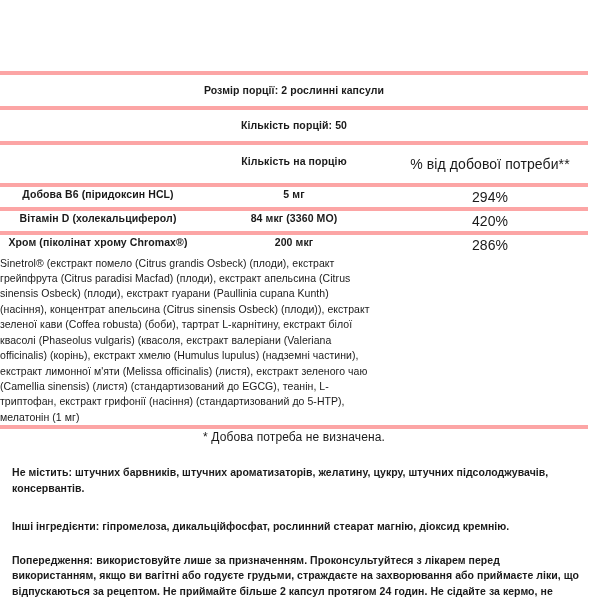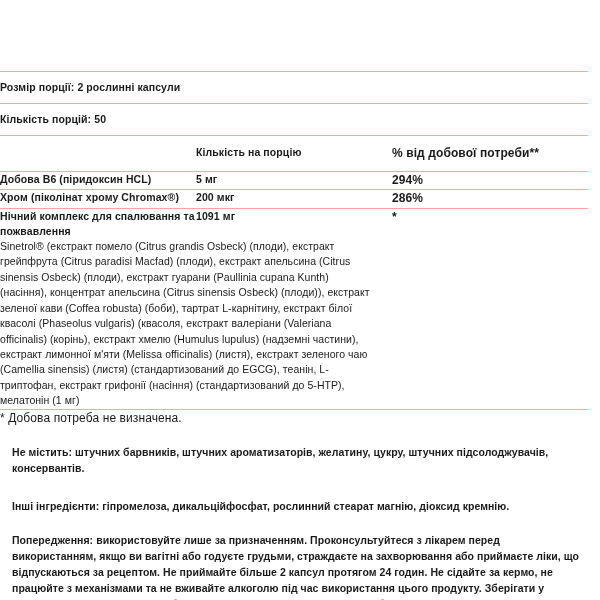--- a/index.html
+++ b/index.html
@@ -23,21 +23,22 @@
   .facts-table {
     width: 588px;
     border-collapse: collapse;
     table-layout: fixed;
   }
   .facts-table td {
     padding: 0;
     vertical-align: top;
   }
   .rowline {
-    border-top: 1px solid #fca5a5;
+    border-top: 4px solid #fca5a5;
+    text-align: center;
   }
   .cell-name {
     width: 373px;
     padding: 8px 0 8px 12px;
     box-sizing: border-box;
     font-size: 10.5px;
     font-weight: bold;
     line-height: 1.45;
     letter-spacing: 0.1px;
   }
@@ -47,22 +48,22 @@
     box-sizing: border-box;
     font-size: 10.5px;
     font-weight: bold;
     line-height: 1.45;
     letter-spacing: 0.1px;
   }
   .cell-dv {
     width: 111px;
     padding: 8px 4px 8px 0;
     box-sizing: border-box;
-    font-size: 12px;
-    font-weight: bold;
+    font-size: 14px;
+    font-weight: normal;
     line-height: 1.45;
     letter-spacing: 0.1px;
   }
   .head-row .cell-name,
   .head-row .cell-amount,
   .head-row .cell-dv {
     padding-top: 9px;
     padding-bottom: 8px;
   }
   .serving-row .cell-name {
@@ -127,33 +128,33 @@
         <td class="cell-amount">Кількість на порцію</td>
         <td class="cell-dv">% від добової потреби**</td>
       </tr>
 
       <tr class="rowline">
         <td class="cell-name">Добова B6 (піридоксин HCL)</td>
         <td class="cell-amount">5 мг</td>
         <td class="cell-dv">294%</td>
       </tr>
 
+      <tr class="rowline">
+        <td class="cell-name">Вітамін D (холекальциферол)</td>
+        <td class="cell-amount">84 мкг (3360 МО)</td>
+        <td class="cell-dv">420%</td>
+      </tr>
 
 
       <tr class="rowline">
         <td class="cell-name">Хром (піколінат хрому Chromax®)</td>
         <td class="cell-amount">200 мкг</td>
         <td class="cell-dv">286%</td>
       </tr>
 
-      <tr class="rowline">
-        <td class="cell-name">Нічний комплекс для спалювання та пожвавлення</td>
-        <td class="cell-amount">1091 мг</td>
-        <td class="cell-dv">*</td>
-      </tr>
 
       <tr>
         <td class="ingredients-cell" colspan="3">
           <span class="ingredients-text">Sinetrol® (екстракт помело (Citrus grandis Osbeck) (плоди), екстракт грейпфрута (Citrus paradisi Macfad) (плоди), екстракт апельсина (Citrus sinensis Osbeck) (плоди), екстракт гуарани (Paullinia cupana Kunth) (насіння), концентрат апельсина (Citrus sinensis Osbeck) (плоди)), екстракт зеленої кави (Coffea robusta) (боби), тартрат L-карнітину, екстракт білої квасолі (Phaseolus vulgaris) (квасоля, екстракт валеріани (Valeriana officinalis) (корінь), екстракт хмелю (Humulus lupulus) (надземні частини), екстракт лимонної м'яти (Melissa officinalis) (листя), екстракт зеленого чаю (Camellia sinensis) (листя) (стандартизований до EGCG), теанін, L-триптофан, екстракт грифонії (насіння) (стандартизований до 5-HTP), мелатонін (1 мг)</span>
         </td>
       </tr>
 
       <tr class="rowline">
         <td class="footnote-cell" colspan="3">* Добова потреба не визначена.</td>
       </tr>

